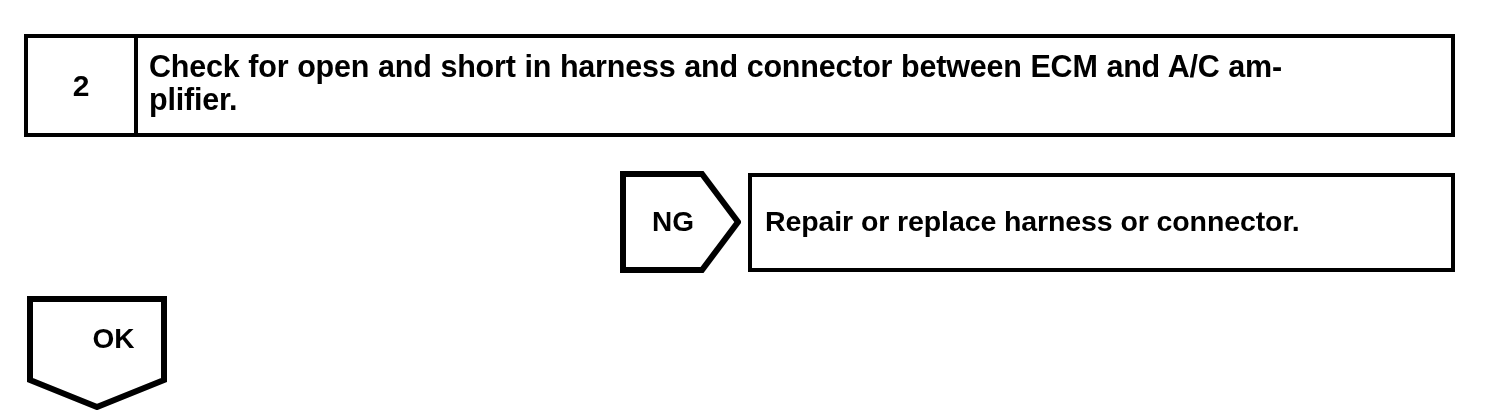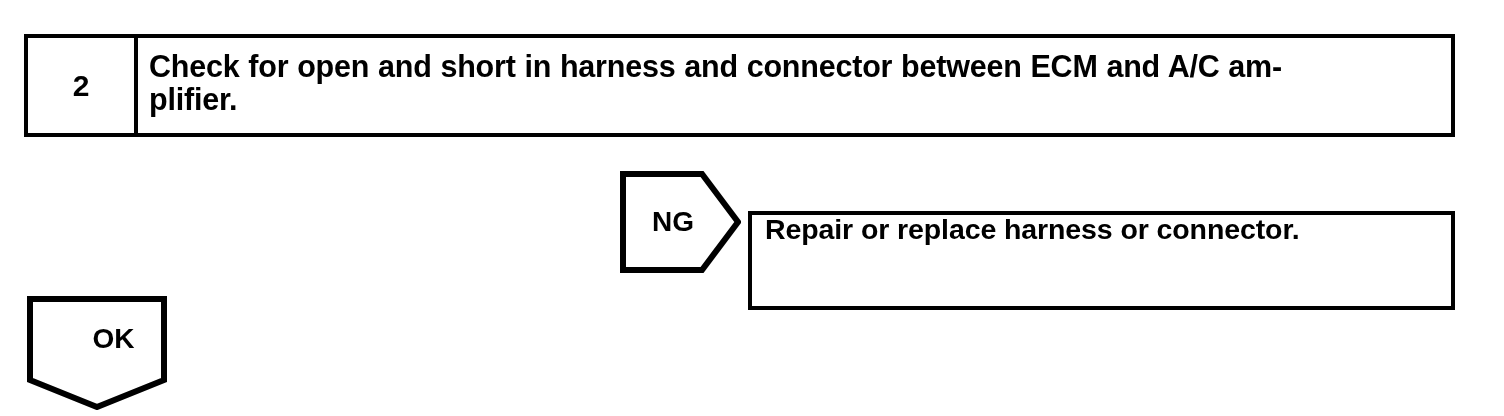--- a/index.html
+++ b/index.html
@@ -92,22 +92,21 @@
   .result-box {
     position: absolute;
     left: 748px;
     top: 173px;
     width: 707px;
     height: 99px;
     box-sizing: border-box;
     border: 4px solid #000;
     background: #fff;
     display: flex;
-    align-items: flex-start;
-    margin-top: 38px;
+    align-items: center;
   }
   .result-text {
     font-size: 28.5px;
     font-weight: bold;
     line-height: 1.1;
     letter-spacing: -0.1px;
     padding-left: 13px;
     margin-top: -1px;
   }
 

